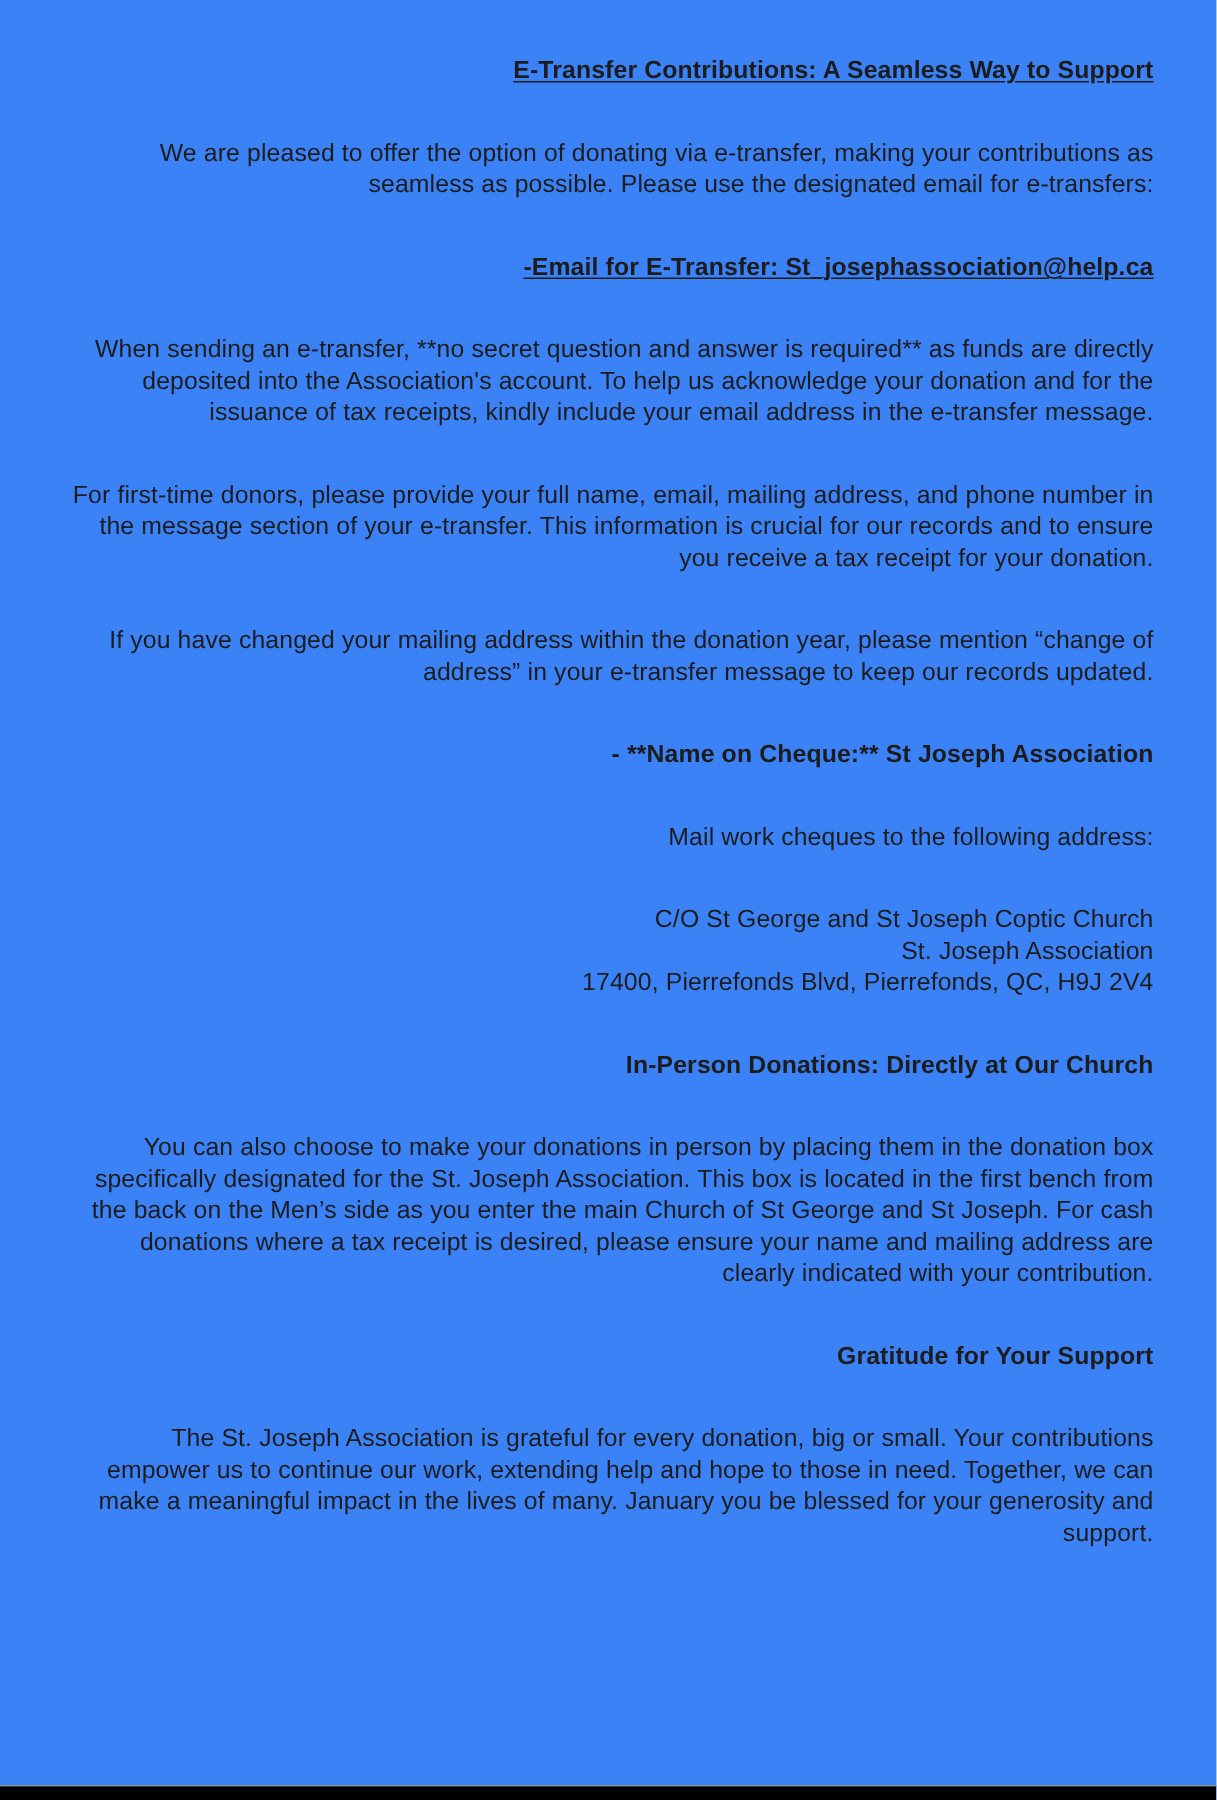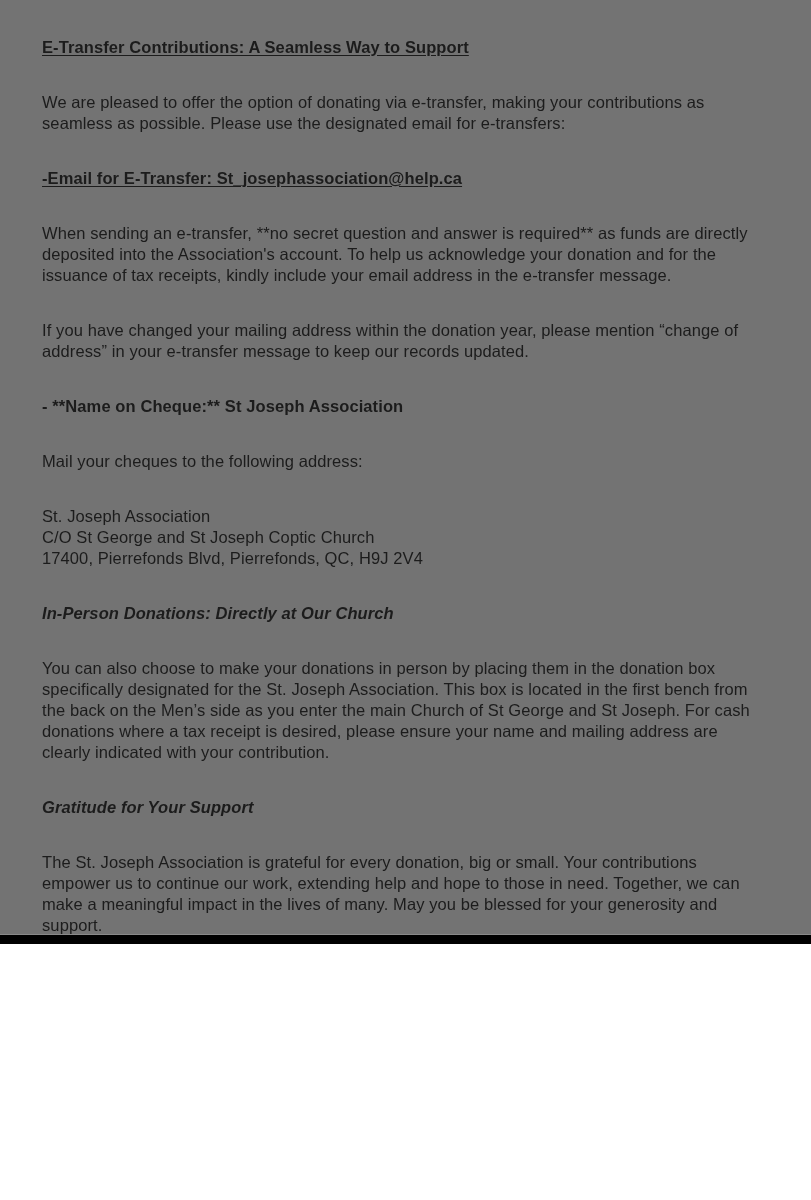--- a/index.html
+++ b/index.html
@@ -3,47 +3,47 @@
 <meta charset="utf-8">
 <style>
   html, body {
     margin: 0;
     padding: 0;
     background: #ffffff;
   }
   .page {
     position: relative;
     width: 811px;
-    height: 944px;
-    background: #737373;
+    height: 1200px;
+    background: #3b82f6;
     font-family: "Liberation Sans", "DejaVu Sans", sans-serif;
     color: #1c1c1c;
     overflow: hidden;
     box-sizing: border-box;
+    text-align: right;
   }
   .content {
     position: absolute;
     top: 37px;
     left: 42px;
     right: 42px;
   }
   .block {
     font-size: 16.5px;
     line-height: 21px;
     margin: 0 0 34px 0;
     letter-spacing: 0.1px;
   }
   .heading-underline {
     font-weight: bold;
     text-decoration: underline;
     text-underline-offset: 2px;
   }
   .heading-plain {
     font-weight: bold;
-    font-style: italic;
   }
   .bold-line {
     font-weight: bold;
   }
   .address-block div {
     line-height: 21px;
   }
   .bottom-bar {
     position: absolute;
     left: 0;
@@ -61,39 +61,40 @@
   <div class="content">
 
     <div class="block heading-underline">E-Transfer Contributions: A Seamless Way to Support</div>
 
     <div class="block">We are pleased to offer the option of donating via e-transfer, making your contributions as seamless as possible. Please use the designated email for e-transfers:</div>
 
     <div class="block heading-underline">-Email for E-Transfer: St_josephassociation@help.ca</div>
 
     <div class="block">When sending an e-transfer, **no secret question and answer is required** as funds are directly deposited into the Association's account. To help us acknowledge your donation and for the issuance of tax receipts, kindly include your email address in the e-transfer message.</div>
 
+    <div class="block">For first-time donors, please provide your full name, email, mailing address, and phone number in the message section of your e-transfer. This information is crucial for our records and to ensure you receive a tax receipt for your donation.</div>
 
     <div class="block">If you have changed your mailing address within the donation year, please mention “change of address” in your e-transfer message to keep our records updated.</div>
 
 
 
     <div class="block bold-line">- **Name on Cheque:** St Joseph Association</div>
 
-    <div class="block">Mail your cheques to the following address:</div>
+    <div class="block">Mail work cheques to the following address:</div>
 
     <div class="block address-block">
+      <div>C/O St George and St Joseph Coptic Church</div>
       <div>St. Joseph Association</div>
-      <div>C/O St George and St Joseph Coptic Church</div>
       <div>17400, Pierrefonds Blvd, Pierrefonds, QC, H9J 2V4</div>
     </div>
 
     <div class="block heading-plain">In-Person Donations: Directly at Our Church</div>
 
     <div class="block">You can also choose to make your donations in person by placing them in the donation box specifically designated for the St. Joseph Association. This box is located in the first bench from the back on the Men’s side as you enter the main Church of St George and St Joseph. For cash donations where a tax receipt is desired, please ensure your name and mailing address are clearly indicated with your contribution.</div>
 
     <div class="block heading-plain">Gratitude for Your Support</div>
 
-    <div class="block">The St. Joseph Association is grateful for every donation, big or small. Your contributions empower us to continue our work, extending help and hope to those in need. Together, we can make a meaningful impact in the lives of many. May you be blessed for your generosity and support.</div>
+    <div class="block">The St. Joseph Association is grateful for every donation, big or small. Your contributions empower us to continue our work, extending help and hope to those in need. Together, we can make a meaningful impact in the lives of many. January you be blessed for your generosity and support.</div>
 
   </div>
 
   <div class="bottom-bar"></div>
 </div>
 
 </body></html>

